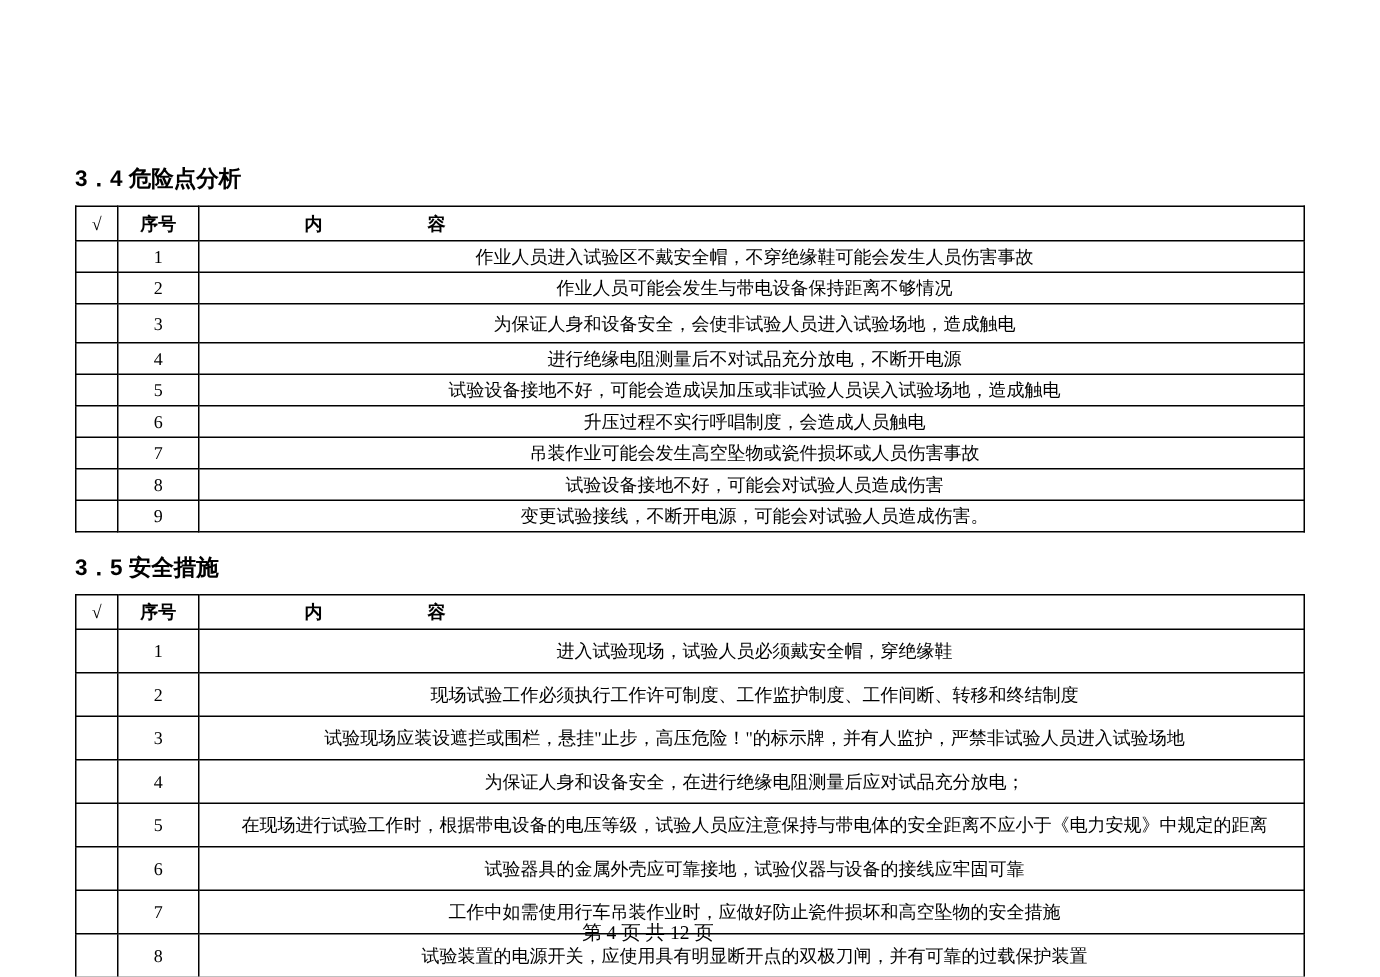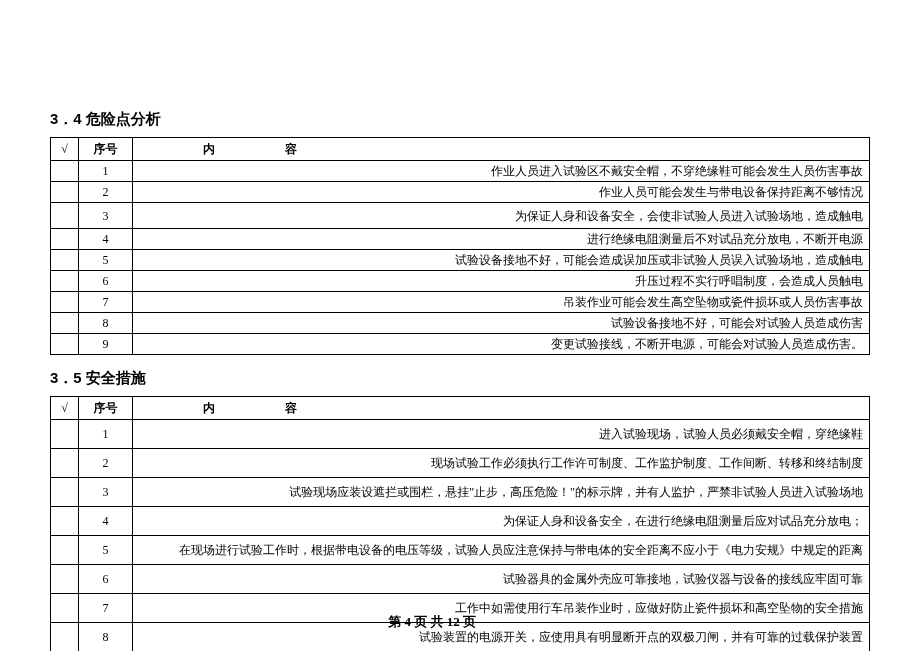--- a/index.html
+++ b/index.html
@@ -42,21 +42,21 @@
     }
     .col-check {
       width: 28px;
       text-align: center;
     }
     .col-num {
       width: 54px;
       text-align: center;
     }
     .col-content {
-      text-align: right;
+      text-align: center;
       padding-left: 10px;
     }
     .content-header {
       text-align: left;
       letter-spacing: 70px;
       padding-left: 70px;
     }
     .t2 td.col-num {
       padding-top: 5px;
       padding-bottom: 5px;
@@ -72,21 +72,21 @@
     }
     .t1 .row3 td {
       height: 26px;
     }
     .page-footer {
       position: absolute;
       bottom: 20px;
       width: 740px;
       text-align: center;
       font-size: 13px;
-      font-weight: bold;
+      font-weight: normal;
       padding-left: 24px;
     }
   </style>
 </head>
 <body>
 
 <div class="section-header">3．4 危险点分析</div>
 
 <table class="t1">
   <thead>

